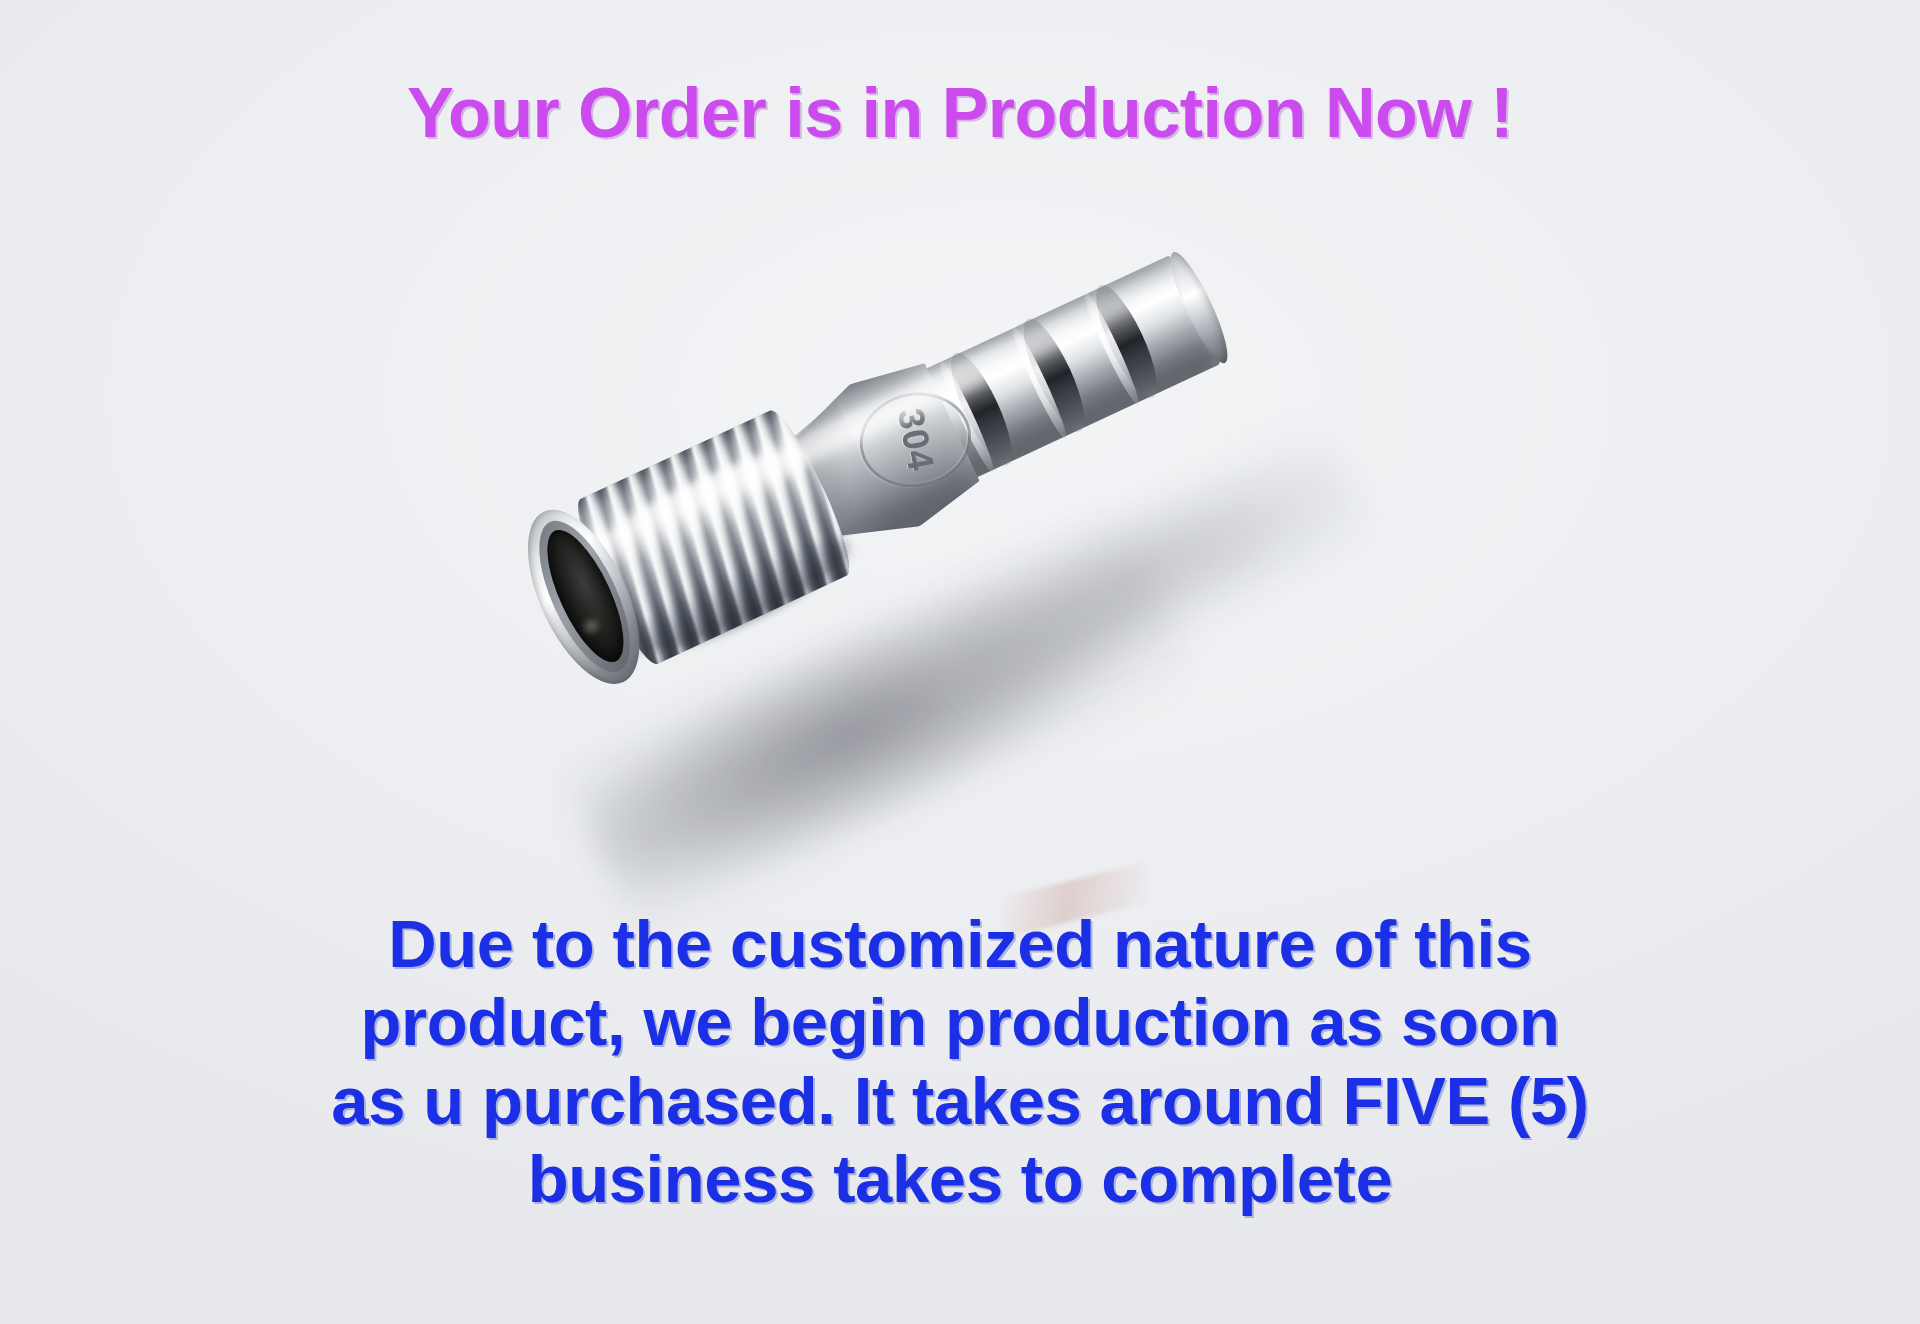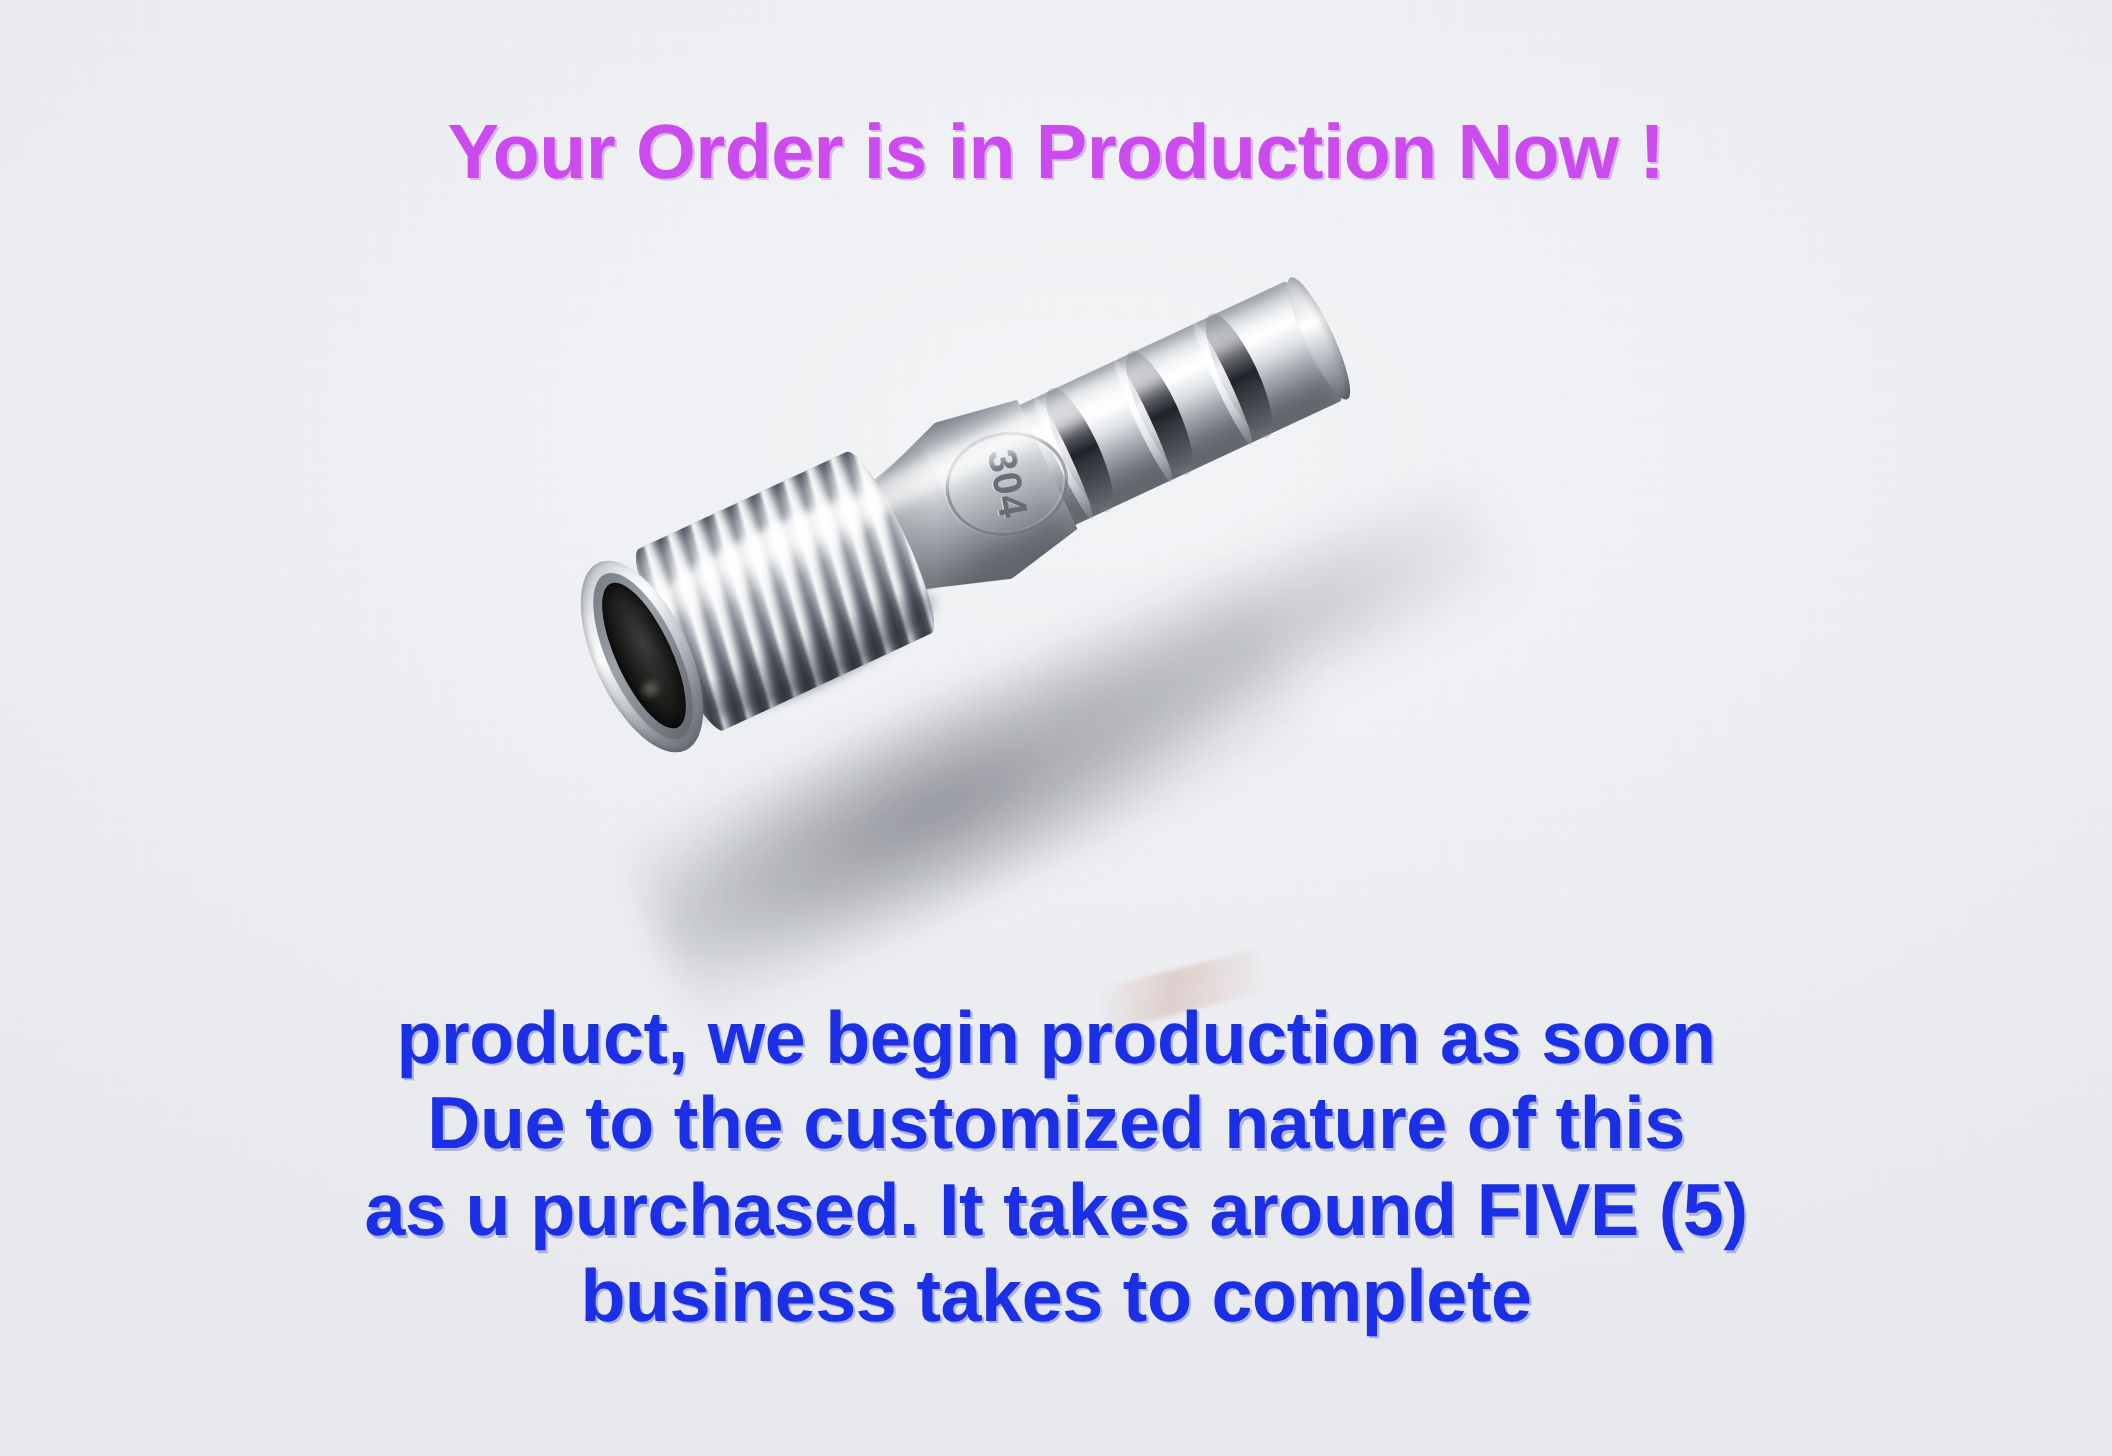--- a/index.html
+++ b/index.html
@@ -53,21 +53,20 @@
     top: 78px;
     width: 1920px;
     text-align: center;
     font-size: 70px;
     font-weight: 700;
     letter-spacing: -0.5px;
     color: #cc4bee;
     text-shadow: 2px 2px 0 rgba(150,60,180,.30);
     white-space: nowrap;
     line-height: 1;
-    margin-top: 25px;
   }
 
   
   .bodycopy {
     position: absolute;
     left: 0;
     top: 905px;
     width: 1920px;
     text-align: center;
     color: #1a2fe6;
@@ -424,19 +423,19 @@
           <div class="bore-grain"></div>
           <div class="bore-glint"></div>
         </div>
       </div>
 
       <div class="spec"></div>
     </div>
   </div>
 
   <div class="bodycopy">
+    <span class="ln">Due to the customized nature of this</span>
     <span class="ln">product, we begin production as soon</span>
-    <span class="ln">Due to the customized nature of this</span>
     <span class="ln">as u purchased. It takes around FIVE (5)</span>
     <span class="ln">business takes to complete</span>
   </div>
 
 </div>
 
 </body></html>

